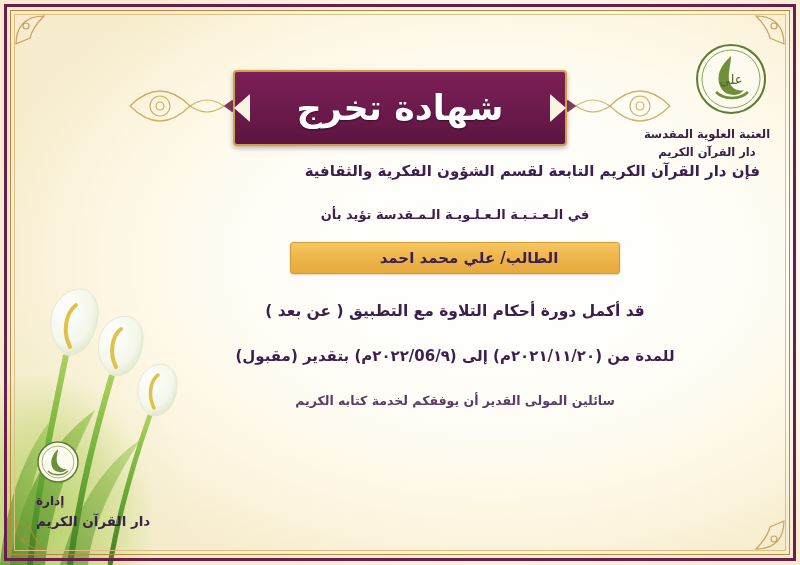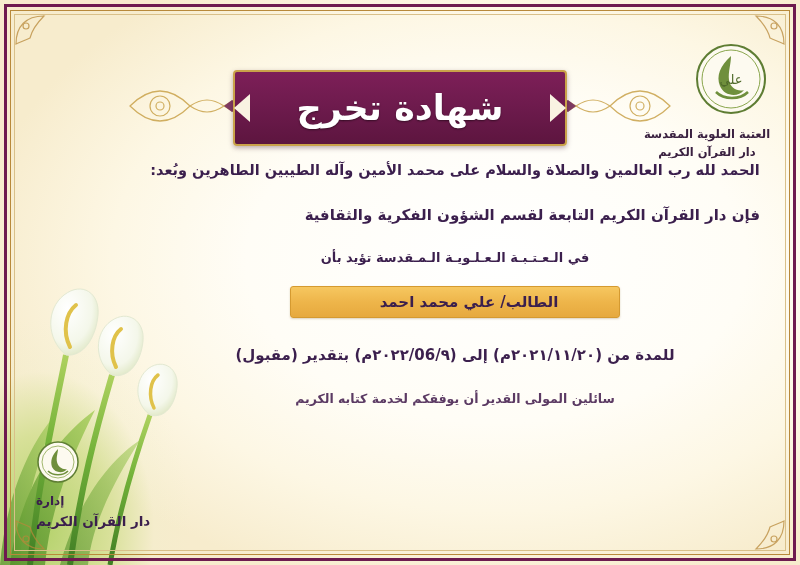--- a/index.html
+++ b/index.html
@@ -317,28 +317,28 @@
         <path d="M104 28 l10 -6 M104 28 l10 6"></path>
       </g>
       <polygon points="112,22 120,28 112,34 104,28" fill="#6b1a4b"></polygon>
     </svg>
     <div class="ribbon">
       <div class="ribbon-title">شهادة تخرج</div>
     </div>
   </div>
 
   <div class="body">
-    <p class="line l1">الحمد لله رب العالمين والصلاة والسلام على محمد الأمين وآله الطيبين الطاهرين وبُعد:</p>
     <p class="line l2">فإن دار القرآن الكريم التابعة لقسم الشؤون الفكرية والثقافية</p>
     <p class="line l3">في الـعـتـبـة الـعـلـويـة الـمـقدسة تؤيد بأن</p>
 
     <div class="student-box">
       <span class="student-name">الطالب/ علي محمد احمد</span>
     </div>
 
+    <p class="line l4">قد أكمل دورة أحكام التلاوة مع التطبيق ( عن بعد )</p>
     <p class="line l5">للمدة من (٢٠٢١/١١/٢٠م) إلى (٢٠٢٢/06/٩م) بتقدير (مقبول)</p>
     <p class="line l6">سائلين المولى القدير أن يوفقكم لخدمة كتابه الكريم</p>
   </div>
 
   <div class="footer">
     <svg class="footer-seal" viewBox="0 0 44 44">
       <circle cx="22" cy="22" r="20" fill="#fdfaf0" stroke="#5e7d33" stroke-width="1.5"></circle>
       <circle cx="22" cy="22" r="16" fill="none" stroke="#8aa64d" stroke-width="0.8"></circle>
       <path d="M22 9 C16 15 14 21 16 27 C19 33 27 34 31 29 C27 30 22 27 21 22 C20 17 22 13 22 9 Z" fill="#6f8f3c"></path>
       <path d="M12 31 C17 36 27 36 32 31" stroke="#6f8f3c" stroke-width="1.6" fill="none"></path>

